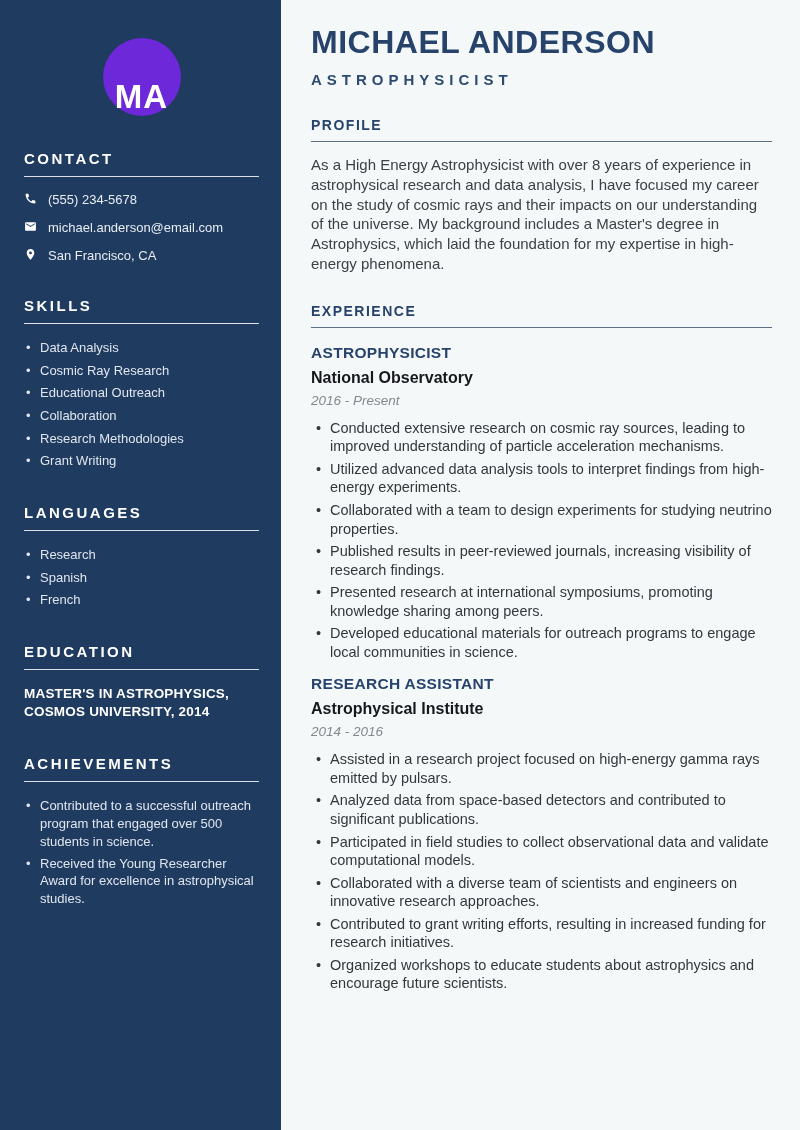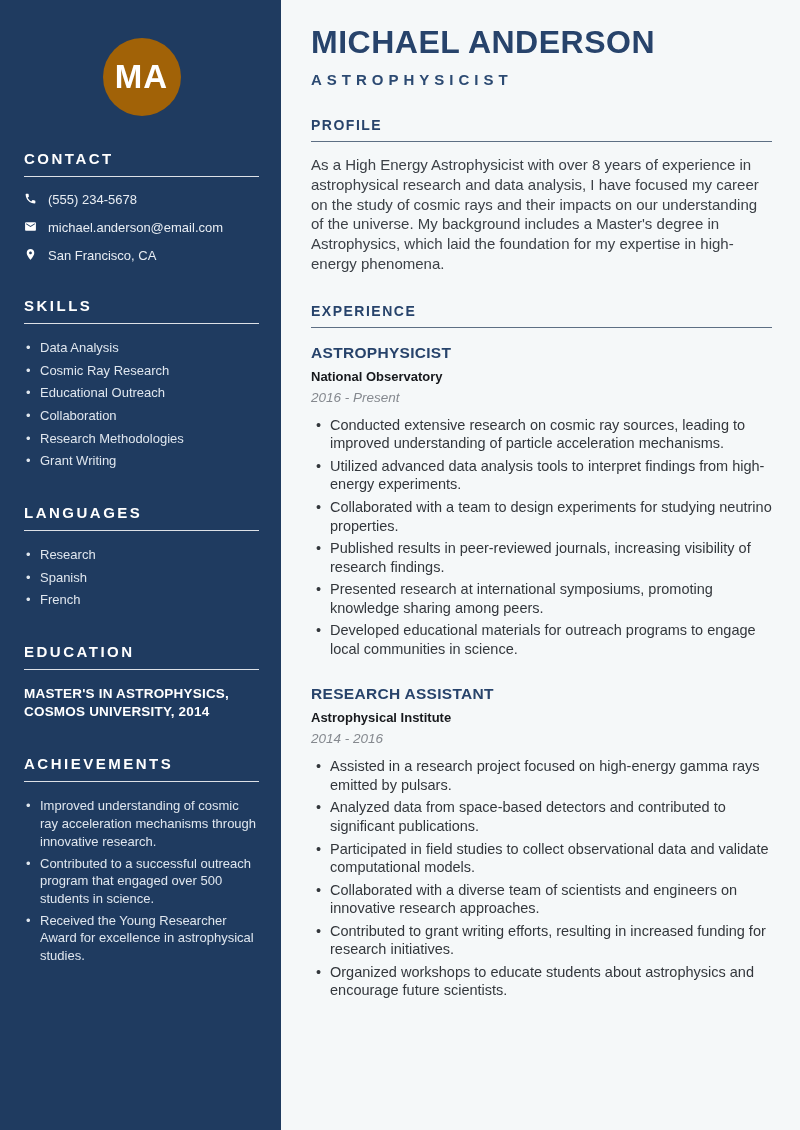--- a/index.html
+++ b/index.html
@@ -12,22 +12,22 @@
 
   
   .sidebar {
     flex:0 0 281px; width:281px; height:100%;
     background:#1f3b60; color:#e2e8f0;
     padding:38px 22px 30px 24px;
   }
   .avatar-wrap { display:flex; justify-content:center; }
   .avatar {
     width:78px; height:78px; border-radius:50%;
-    background:#a16207; color:#ffffff;
-    display:flex; align-items:center; justify-content:center;
+    background:#6d28d9; color:#ffffff;
+    display:flex; align-items:flex-end; justify-content:center;
     font-size:33px; font-weight:bold; letter-spacing:1px;
   }
   .side-section { margin-top:34px; }
   .side-section.first { }
   .side-heading {
     color:#ffffff; font-size:15px; font-weight:bold; letter-spacing:2.5px;
   }
   .side-rule { border-bottom:1px solid rgba(255,255,255,0.85); margin-top:9px; margin-bottom:15px; }
   .contact-item {
     display:flex; align-items:flex-start; gap:11px;
@@ -61,23 +61,23 @@
   }
   .main-section { margin-top:29px; }
   .main-heading {
     font-size:14px; font-weight:bold; letter-spacing:1.5px; color:#27436b;
   }
   .main-rule { border-bottom:1px solid #5d6f84; margin-top:8px; }
   .profile-text {
     margin-top:13px; font-size:15px; line-height:1.32; color:#3c4147;
   }
   .job { margin-top:16px; }
-  .job + .job { margin-top:27px; }
+  .job + .job { margin-top:14px; }
   .job-title { font-size:15.5px; font-weight:bold; color:#27436b; letter-spacing:0.3px; }
-  .job-company { margin-top:7px; font-size:13px; font-weight:bold; color:#16181c; }
+  .job-company { margin-top:7px; font-size:16px; font-weight:bold; color:#16181c; }
   .job-dates { margin-top:6px; font-size:13.5px; font-style:italic; color:#85898f; }
   .job-bullets { list-style:none; margin-top:11px; }
   .job-bullets li {
     position:relative; padding-left:19px;
     font-size:14.5px; line-height:1.28; color:#33373c; margin-bottom:4px;
   }
   .job-bullets li::before { content:"•"; position:absolute; left:5px; }
 </style>
 </head>
 <body>
@@ -144,21 +144,20 @@
       <h2 class="side-heading">EDUCATION</h2>
       <div class="side-rule"></div>
       <p class="edu-text">MASTER'S IN ASTROPHYSICS, COSMOS UNIVERSITY, 2014</p>
     </section>
 
     <section class="side-section">
       <h2 class="side-heading">ACHIEVEMENTS</h2>
       <div class="side-rule"></div>
       <ul class="side-list loose">
 
-      <li>Improved understanding of cosmic ray acceleration mechanisms through innovative research.</li>
           <li>Contributed to a successful outreach program that engaged over 500 students in science.</li>
           <li>Received the Young Researcher Award for excellence in astrophysical studies.</li>
         </ul>
     </section>
 
   </aside>
 
   <main class="main">
 
     <h1 class="name">MICHAEL ANDERSON</h1>

